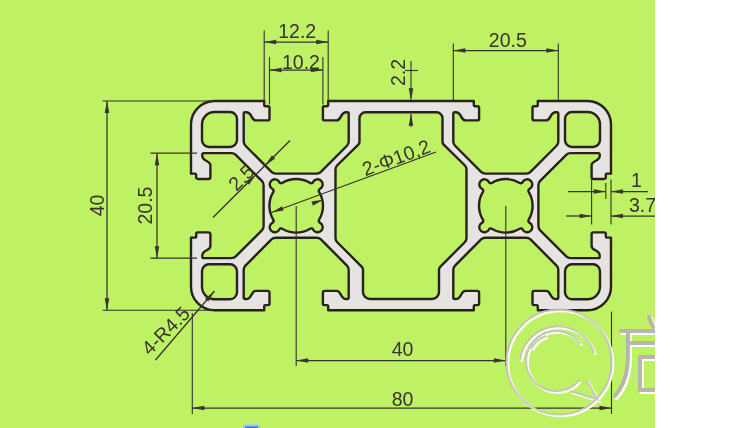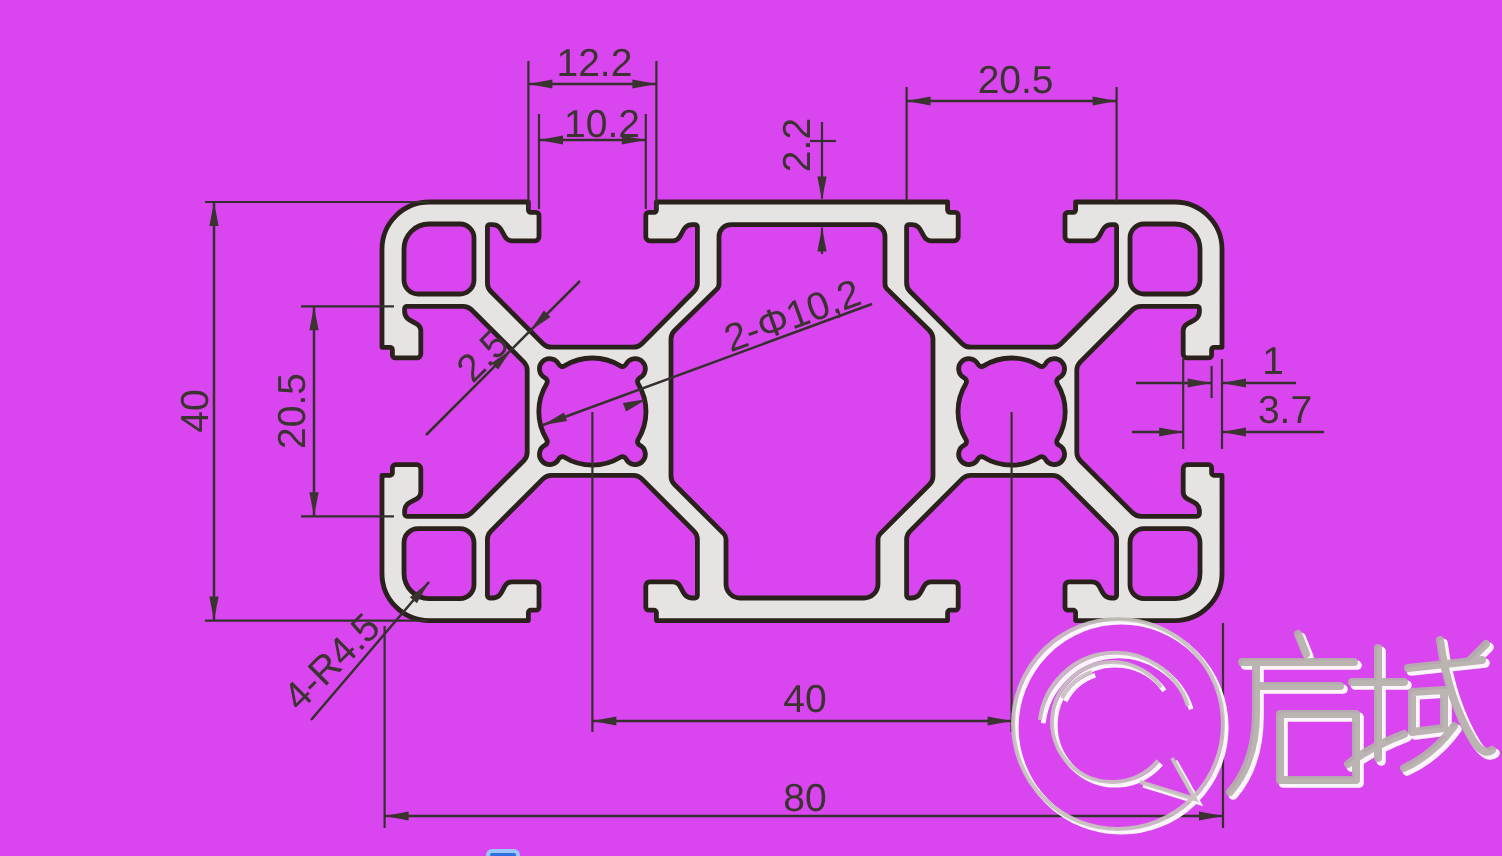--- a/index.html
+++ b/index.html
@@ -1,16 +1,16 @@
 <!DOCTYPE html>
 <html><head>
 <meta charset="utf-8">
 <style>
   html,body{margin:0;padding:0;background:#ffffff;}
-  .stage{position:relative;width:751px;height:428px;background:#d946ef;overflow:hidden;}
+  .stage{position:relative;width:655px;height:428px;background:#bef264;overflow:hidden;}
   svg{display:block;}
   .profile{fill:#e6e4e2;stroke:#2a211d;stroke-width:2.4;stroke-linejoin:round;}
   .dim{stroke:#35302d;stroke-width:1.25;fill:none;}
   .ext{stroke:#35302d;stroke-width:1.1;fill:none;}
   .arr{fill:#3a3330;stroke:none;}
   .dimtxt{fill:#3a3330;font-family:"Liberation Sans","DejaVu Sans",sans-serif;}
   .wm{fill:none;stroke:#c6c2be;stroke-width:2;}
   .wmw{fill:none;stroke:#ffffff;stroke-width:2.4;}
   .wmcw path{fill:none;stroke:#ffffff;stroke-width:4.6;stroke-linecap:round;stroke-linejoin:round;}
   .wmc path{fill:none;stroke:#b5b0ab;stroke-width:4;stroke-linecap:round;stroke-linejoin:round;}

